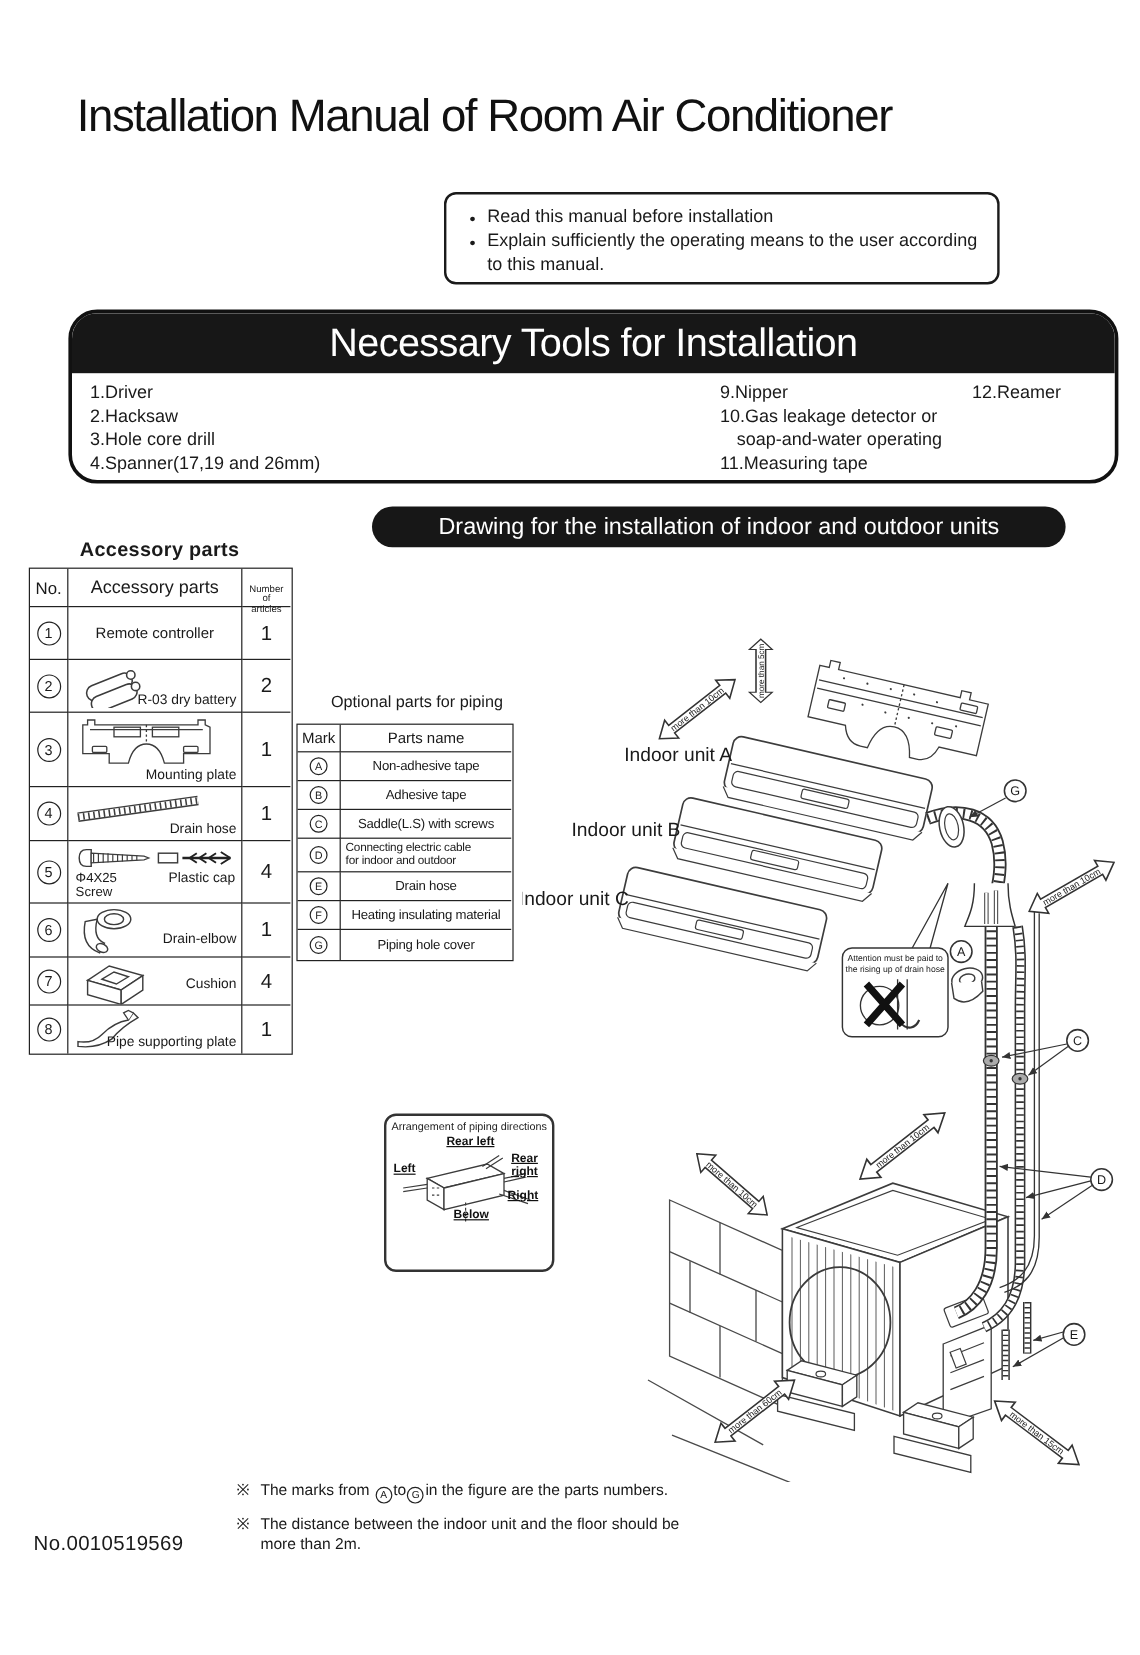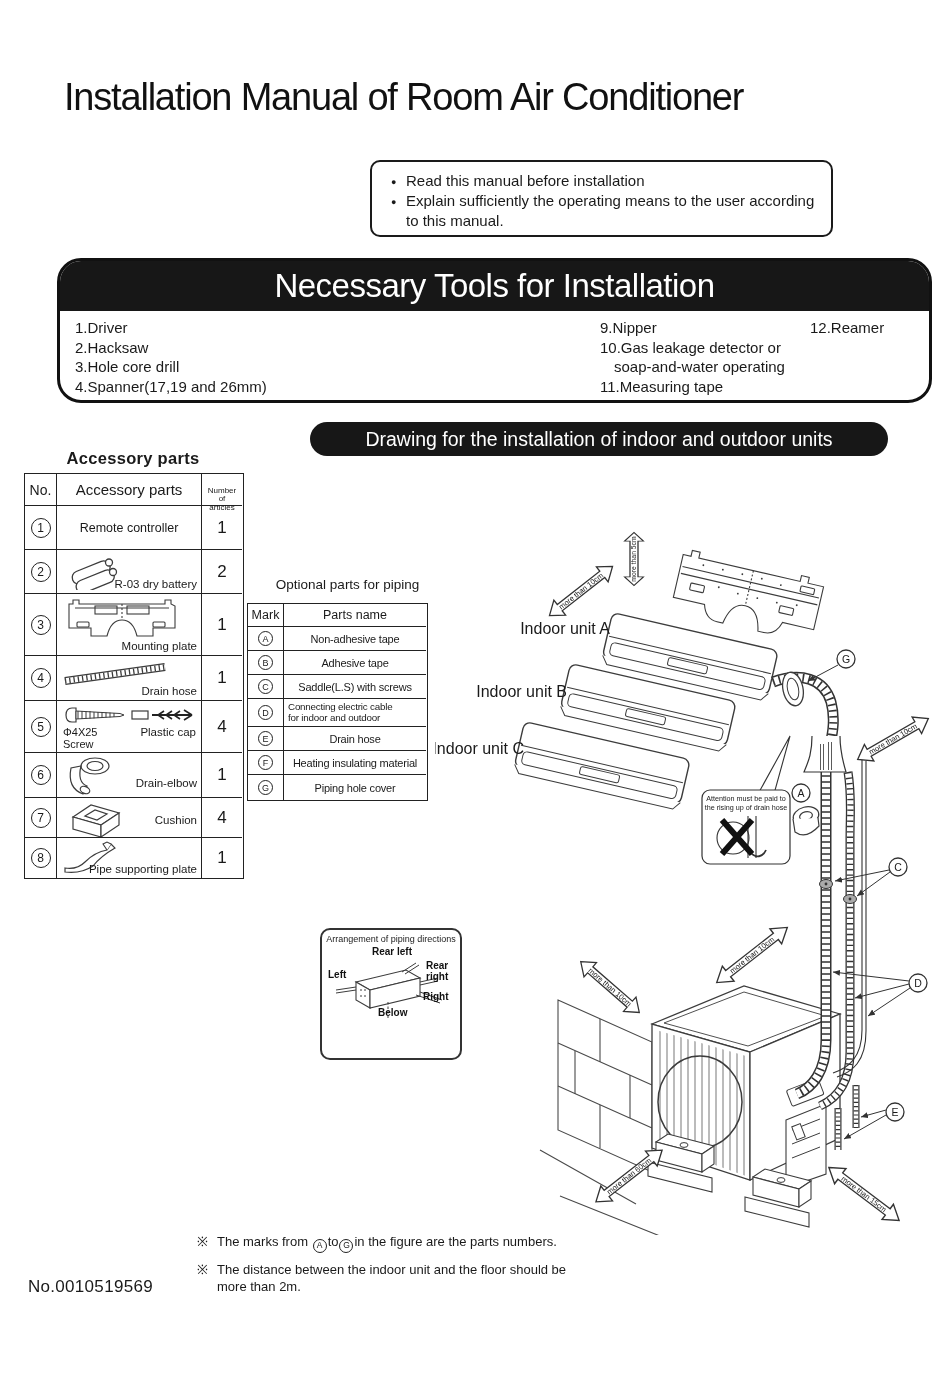--- a/index.html
+++ b/index.html
@@ -55,21 +55,21 @@
   .diagram text { font-family:"Liberation Sans", sans-serif; fill:#1a1a1a; }
   .unit-label { font-size:16px; }
   .dim-text { font-size:7.5px; fill:#222; }
   .dim5-text { font-size:6.8px; fill:#222; }
   .mark-text { font-size:10.5px; }
   .callout-text { font-size:7.2px; }
 
   .pipe-dir-box { position:absolute; left:320px; top:888px; width:142px; height:132px; border:2px solid #333; border-radius:10px; background:#fff;margin-top:40px; }
   .pd-title { position:absolute; top:4px; left:0; width:100%; text-align:center; font-size:9px; color:#222; }
   .pd-sketch { position:absolute; left:0; top:14px; }
-  .pd-label { position:absolute; font-size:10px; font-weight:600; color:#111; line-height:10.5px; }
+  .pd-label { position:absolute; font-size:10px; font-weight:600; color:#111; line-height:10.5px;text-decoration:underline; }
   .pdl-rearleft { left:50px; top:17px; }
   .pdl-left { left:6px; top:40px; }
   .pdl-rearright { left:104px; top:31px; width:34px; }
   .pdl-right { left:101px; top:62px; }
   .pdl-below { left:56px; top:78px; }
 
   .notes { position:absolute; left:197px; top:1233px; width:480px; }
   .note { display:flex; gap:5px; font-size:13px; line-height:17px; margin-bottom:8px; }
   .note .marker { font-size:13px; flex:0 0 15px; }
   .note-circle { display:inline-flex; width:14px; height:14px; border:1px solid #222; border-radius:50%; align-items:center; justify-content:center; font-size:8.5px; vertical-align:-2px; margin:0 1px; }

